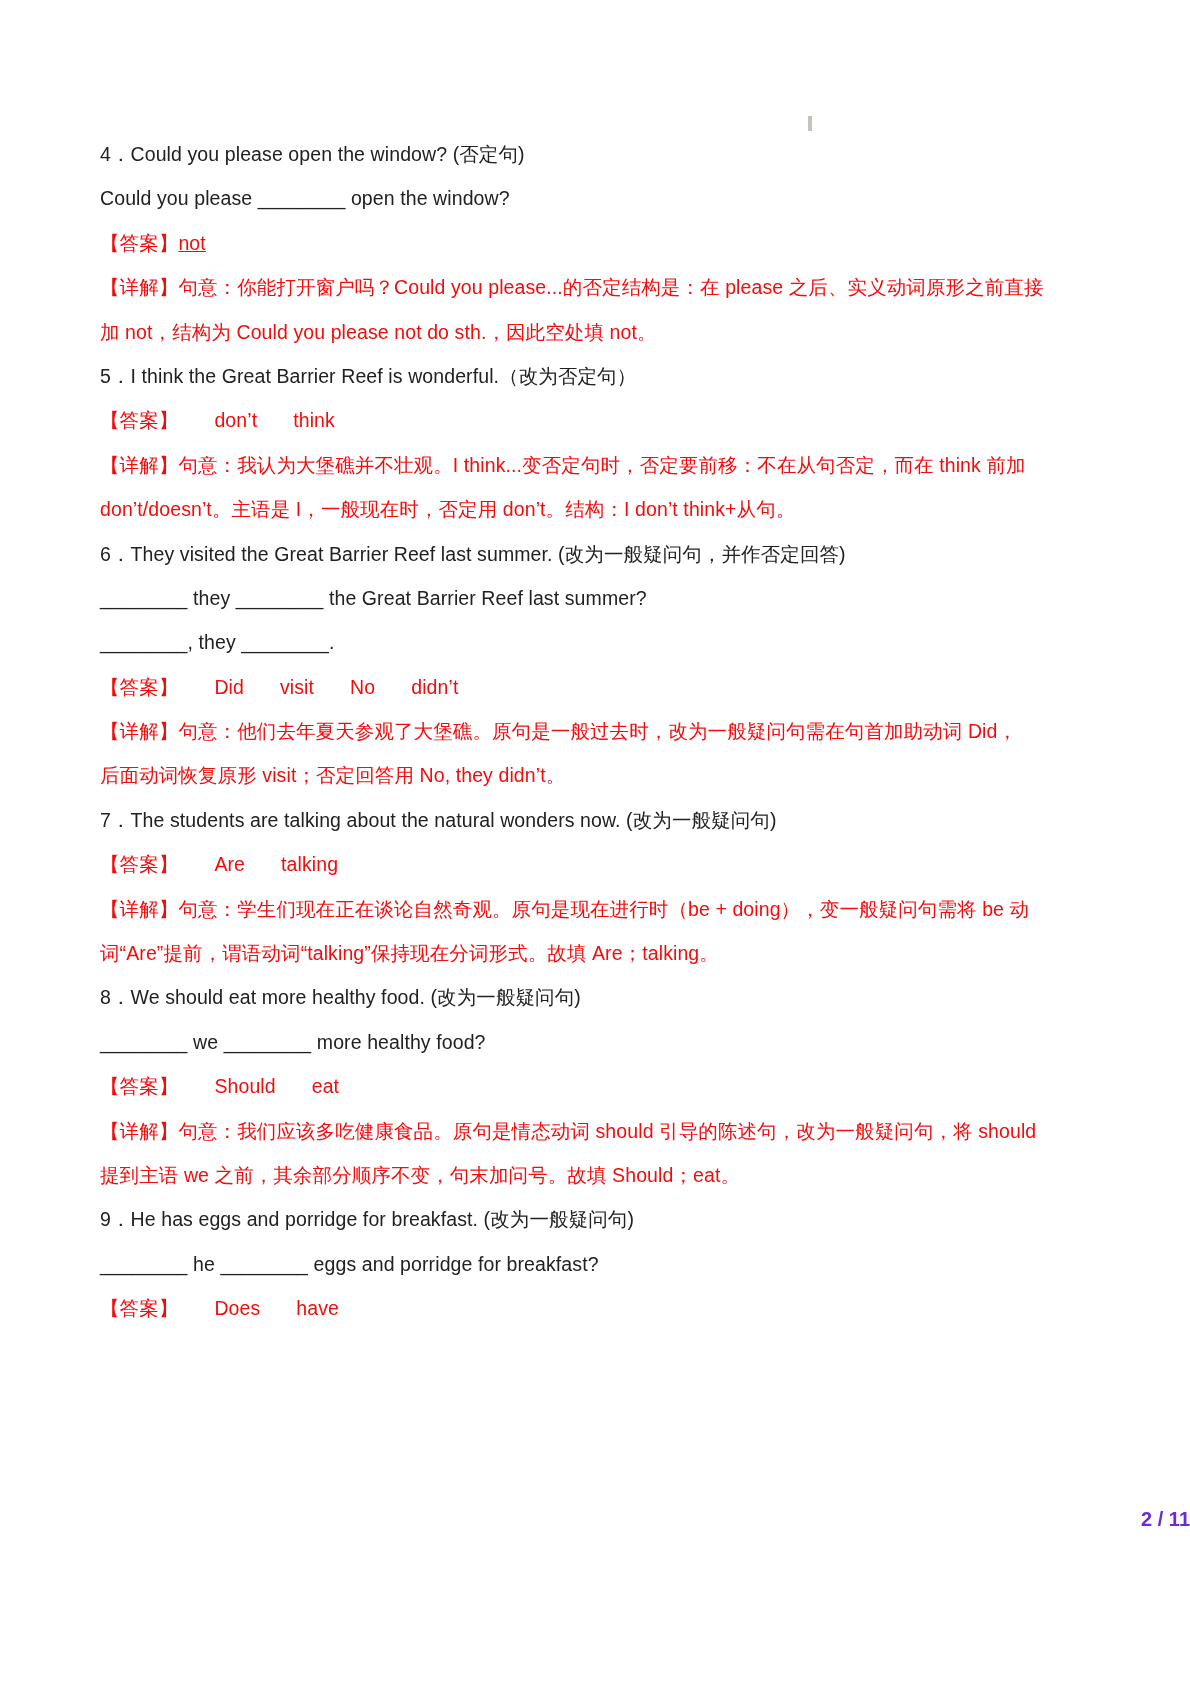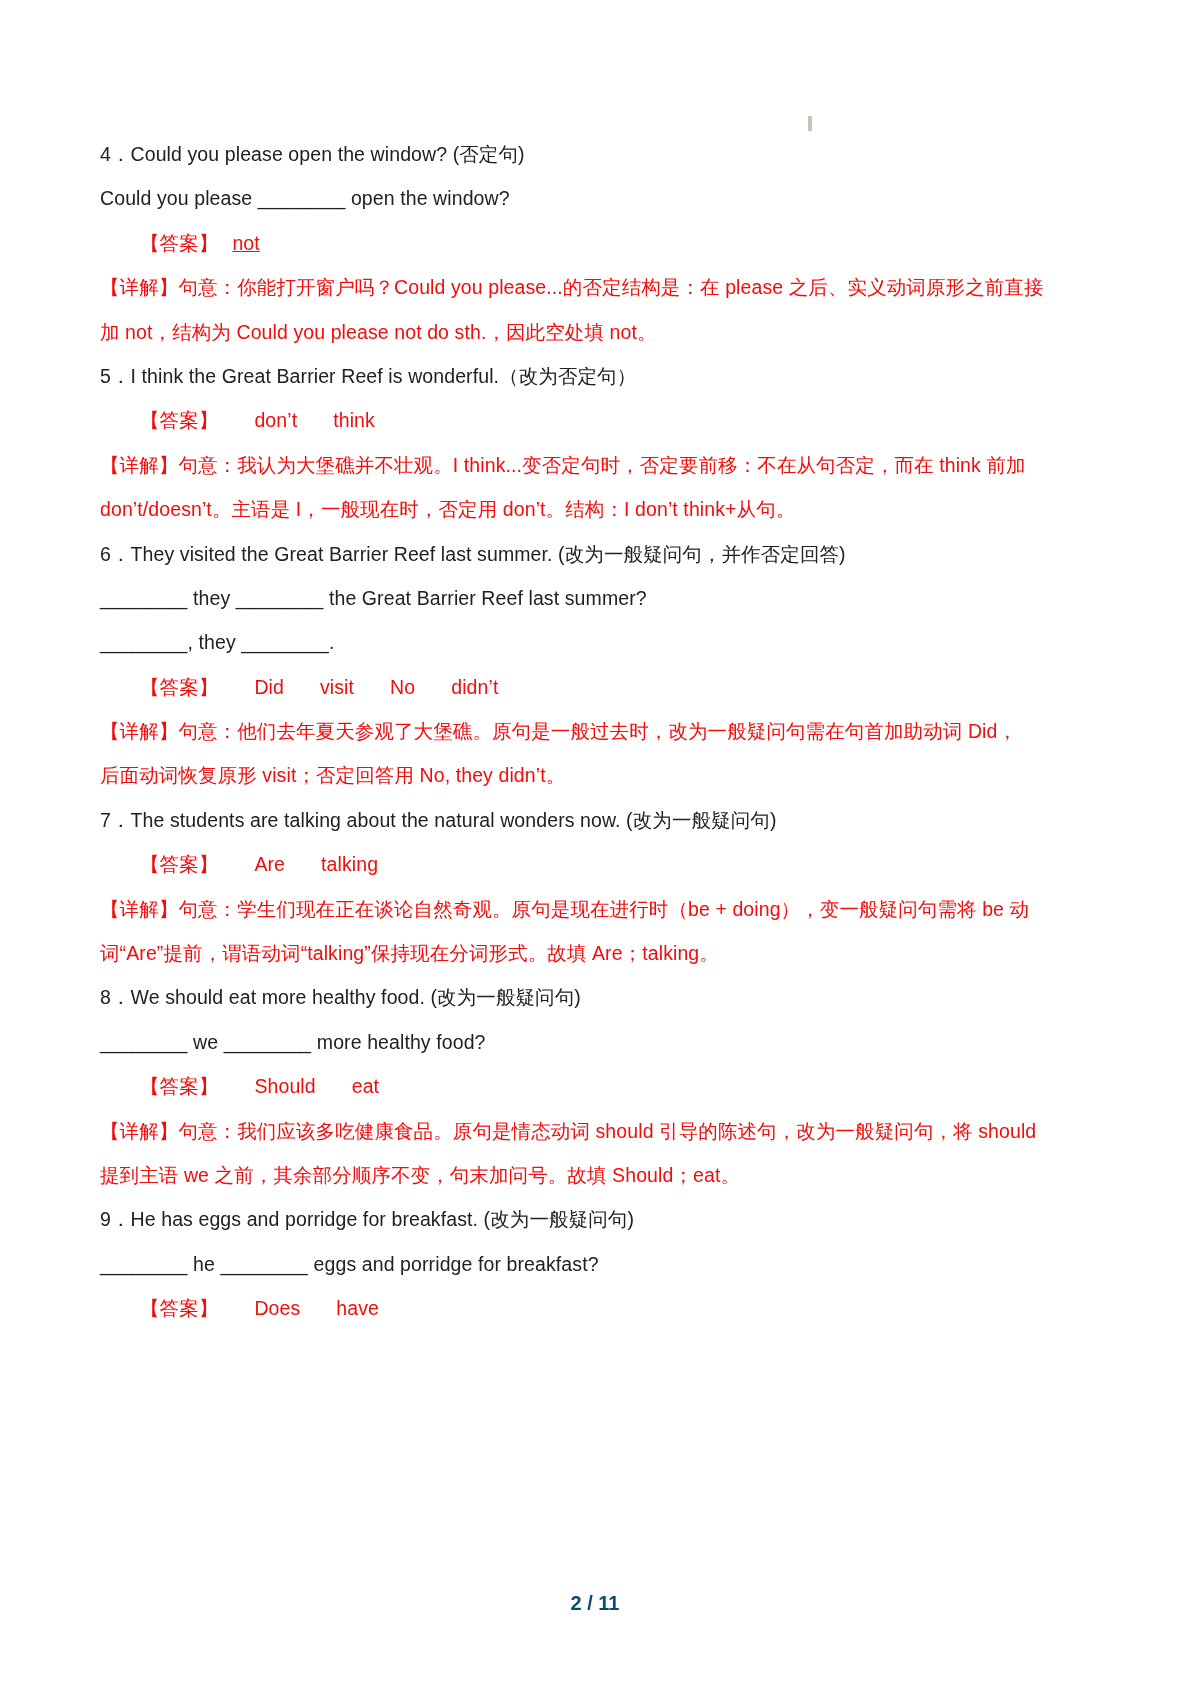--- a/index.html
+++ b/index.html
@@ -13,31 +13,31 @@
   .doc { position:absolute; left:100px; top:132px; width:1000px; }
   .line {
     height:44.4px;
     line-height:44.4px;
     font-size:19.5px;
     white-space:nowrap;
     color:#212121;
     letter-spacing:0.1px;
   }
   .line.explain span, .line.answer span { color:var(--red, #f20d0d); }
-  .answer-label { font-weight:normal;margin-left:40px; }
+  .answer-label { font-weight:normal; }
   .answer-item { margin-left:36px; }
-  .answer-item.tight { margin-left:14px;text-decoration:underline; }
+  .answer-item.tight { margin-left:0;text-decoration:underline; }
   .footer {
     position:absolute;
-    top:1592px; left:0;
+    top:1508px; left:0;
     width:100%;
-    text-align:center;
+    text-align:right;
     font-weight:bold;
     font-size:20px;
-    color:#0c4a6e;
+    color:#6d28d9;
   }
   .cursor-mark {
     position:absolute;
     left:808px; top:116px;
     width:4px; height:15px;
     background:#b9b9aa;
     opacity:0.85;
   }
 </style>
 </head>

